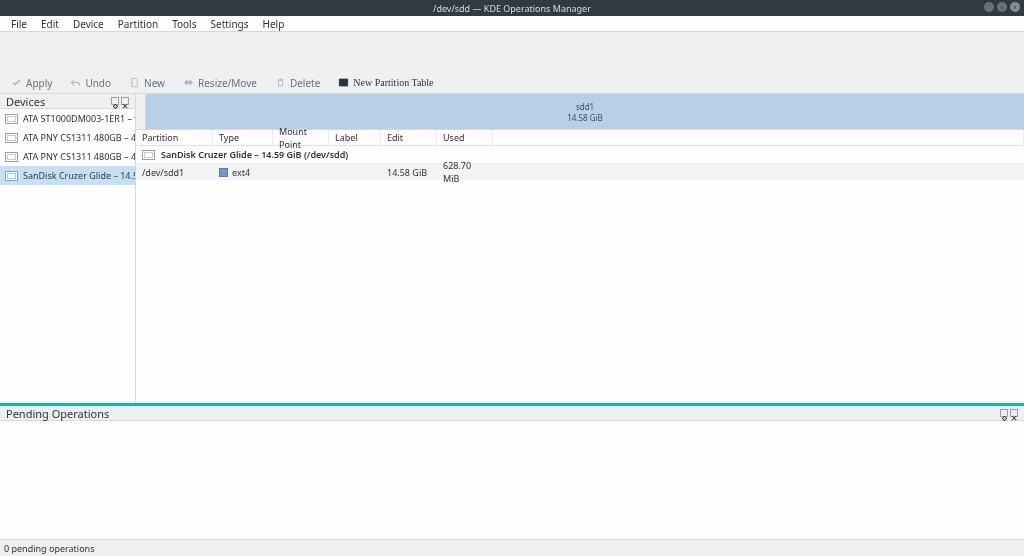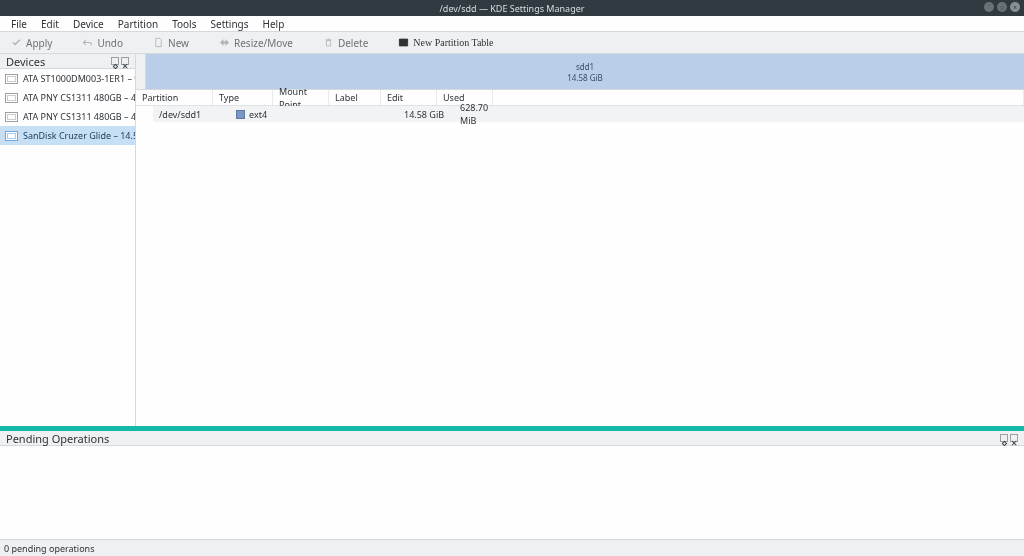--- a/index.html
+++ b/index.html
@@ -55,23 +55,24 @@
   }
   .menubar span { padding: 14px 7px; cursor: default; }
 
   
   .toolbar {
     height: 22px;
     background: #eef0f1;
     display: flex;
     align-items: center;
     padding: 0 6px;
-    gap: 20px;
+    gap: 8px;
     border-bottom: 1px solid #d6d9db;
     font-size: 10px;
+    margin-top: 40px;
   }
   .tool {
     display: flex;
     align-items: center;
     gap: 4px;
     padding: 1px 5px;
     color: #6e7276;
     cursor: default;
   }
   .tool.enabled { color: #2e3338; font-family: Liberation Serif, serif; }
@@ -186,56 +187,55 @@
     border-bottom:1px solid #eef0f1;
   }
   .dev-title-row .dev-icon{width:13px;height:10px;}
 
   
   .part-row {
     display:flex; align-items:flex-end;
     background:#f1f3f4;
     font-size:9px;
     height:16px;
-    margin-left:17px;
   }
   .pc { padding: 0 6px; height:100%; display:flex; align-items:center; }
   .pc1{width:77px}
   .pc2{width:60px; gap:4px}
   .pc3{width:56px}
   .pc4{width:52px}
   .pc5{width:56px}
   .pc6{width:56px}
   .fs-color{width:9px;height:9px;background:#7897c3;border:1px solid #5f7aa0;}
 
   .whitespace{flex:1}
 
   
   .pending {
-    height: 113px;
+    height: 136px;
     background:#fefefe;
-    border-top:5px solid #14b8a6;
+    border-top:3px solid #14b8a6;
     display:flex; flex-direction:column;
   }
 
   
   .statusbar {
     height: 11px;
     background:#eef0f1;
     border-top:1px solid #d6d9db;
     font-size:9px;
     padding: 8px 4px;
     display:flex; align-items:center;
   }
 </style>
 </head>
 <body>
 
 <div class="titlebar">
-  <span>/dev/sdd — KDE Settings Manager</span>
+  <span>/dev/sdd — KDE Operations Manager</span>
   <div class="titlebar-buttons">
     <div class="tb-btn">˅</div>
     <div class="tb-btn">○</div>
     <div class="tb-btn close">×</div>
   </div>
 </div>
 
 <div class="menubar">
   <span>File</span>
   <span>Edit</span>
@@ -330,20 +330,24 @@
     <div class="tbl-header">
       <div class="th th1">Partition</div>
       <div class="th th2">Type</div>
       <div class="th th3">Mount Point</div>
       <div class="th th4">Label</div>
       <div class="th th5">Edit</div>
       <div class="th th6">Used</div>
       <div class="th th-rest"></div>
     </div>
 
+    <div class="dev-title-row">
+      <div class="dev-icon"></div>
+      <span>SanDisk Cruzer Glide – 14.59 GiB (/dev/sdd)</span>
+    </div>
 
     <div class="part-row">
       <div class="pc pc1">/dev/sdd1</div>
       <div class="pc pc2">
         <div class="fs-color"></div>
         <span>ext4</span>
       </div>
       <div class="pc pc3"></div>
       <div class="pc pc4"></div>
       <div class="pc pc5">14.58 GiB</div>

